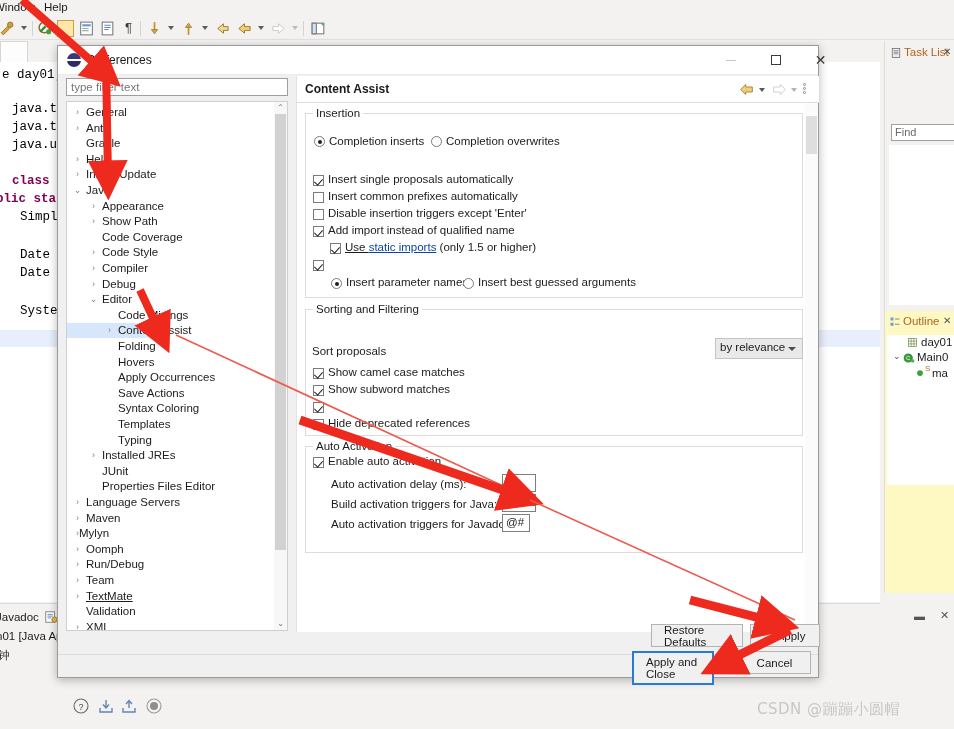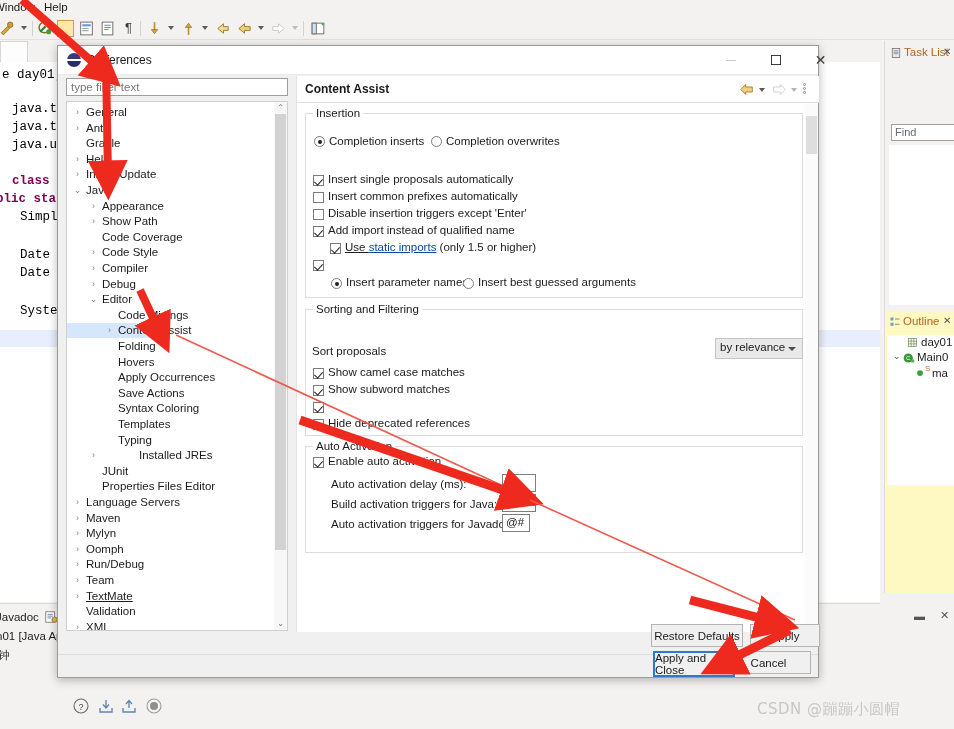--- a/index.html
+++ b/index.html
@@ -237,21 +237,21 @@
     position: absolute; right: 0; top: 27px; width: 13px; height: 529px; background: #fbfbfb;
   }
   .pane-sb-thumb {
     position: absolute; left: 1px; top: 13px; width: 11px; height: 38px; background: #dedede;
   }
 
   
   .btn {
     position: absolute; background: #f0f0f0; border: 1px solid #b4b4b4;
     font-size: 11.5px; color: #1b1b1b;
-    display: flex; align-items: center; justify-content: center;
+    display: flex; align-items: center; justify-content: center; padding-left: 12px;
   }
   .btn.default { border: 2px solid #2a7ad0; }
   .dlg-sep {
     position: absolute; left: 0; width: 760px; height: 1px; background: #dcdcdc;
   }
 
   .footer-ico { position: absolute; top: 652px; width: 16px; height: 16px; }
 
   
   .arrows { position: absolute; inset: 0; pointer-events: none; }
@@ -496,39 +496,39 @@
             <span class="tlabel" style="left: 51px;">Syntax Coloring</span>
           </div>
           <div class="tree-row" style="top: 315px;">
             <span class="tlabel" style="left: 51px;">Templates</span>
           </div>
           <div class="tree-row" style="top: 330.6px;">
             <span class="tlabel" style="left: 51px;">Typing</span>
           </div>
           <div class="tree-row" style="top: 346.2px;">
             <span class="tw" style="left: 22px;">›</span>
-            <span class="tlabel" style="left: 35px; margin-left: 37px;">Installed JREs</span>
+            <span class="tlabel" style="left: 35px;">Installed JREs</span>
           </div>
           <div class="tree-row" style="top: 361.8px;">
             <span class="tlabel" style="left: 35px;">JUnit</span>
           </div>
           <div class="tree-row" style="top: 377.4px;">
             <span class="tlabel" style="left: 35px;">Properties Files Editor</span>
           </div>
           <div class="tree-row" style="top: 393px;">
             <span class="tw" style="left: 6px;">›</span>
             <span class="tlabel" style="left: 19px;">Language Servers</span>
           </div>
           <div class="tree-row" style="top: 408.6px;">
             <span class="tw" style="left: 6px;">›</span>
             <span class="tlabel" style="left: 19px;">Maven</span>
           </div>
           <div class="tree-row" style="top: 424.2px;">
             <span class="tw" style="left: 6px;">›</span>
-            <span class="tlabel" style="left: 19px; text-align: right;">Mylyn</span>
+            <span class="tlabel" style="left: 12px; text-align: right;">Mylyn</span>
           </div>
           <div class="tree-row" style="top: 439.8px;">
             <span class="tw" style="left: 6px;">›</span>
             <span class="tlabel" style="left: 19px;">Oomph</span>
           </div>
           <div class="tree-row" style="top: 455.4px;">
             <span class="tw" style="left: 6px;">›</span>
             <span class="tlabel" style="left: 19px;">Run/Debug</span>
           </div>
           <div class="tree-row" style="top: 471px;">
@@ -645,21 +645,21 @@
       <div class="pane-sb">
         <div class="pane-sb-thumb"></div>
       </div>
     </div>
 
     <div class="btn" style="left:593px;top:578px;width:92px;height:23px">Restore Defaults</div>
     <div class="btn" style="left:692px;top:578px;width:70px;height:23px">Apply</div>
 
     <div class="dlg-sep" style="top:608px"></div>
 
-    <div class="btn default" style="left:595px;top:605px;width:82px;height:26px">Apply and Close</div>
+    <div class="btn default" style="left:574px;top:605px;width:82px;height:34px">Apply and Close</div>
     <div class="btn" style="left:668px;top:605px;width:85px;height:23px">Cancel</div>
 
     <svg class="footer-ico" style="left:15px" viewBox="0 0 16 16">
         <circle cx="8" cy="8" r="7" fill="none" stroke="#6a6a6a" stroke-width="1.1"></circle>
         <text x="8" y="11.5" font-size="9" fill="#4a4a4a" text-anchor="middle" font-family="Liberation Sans">?</text>
       </svg>
     <svg class="footer-ico" style="left:40px" viewBox="0 0 16 16">
         <path d="M2 10 v4 h12 v-4" fill="none" stroke="#5f87b8" stroke-width="1.4"></path>
         <path d="M8 2 v7 M5 6.5 L8 10 L11 6.5" fill="none" stroke="#5f87b8" stroke-width="1.4"></path>
       </svg>

